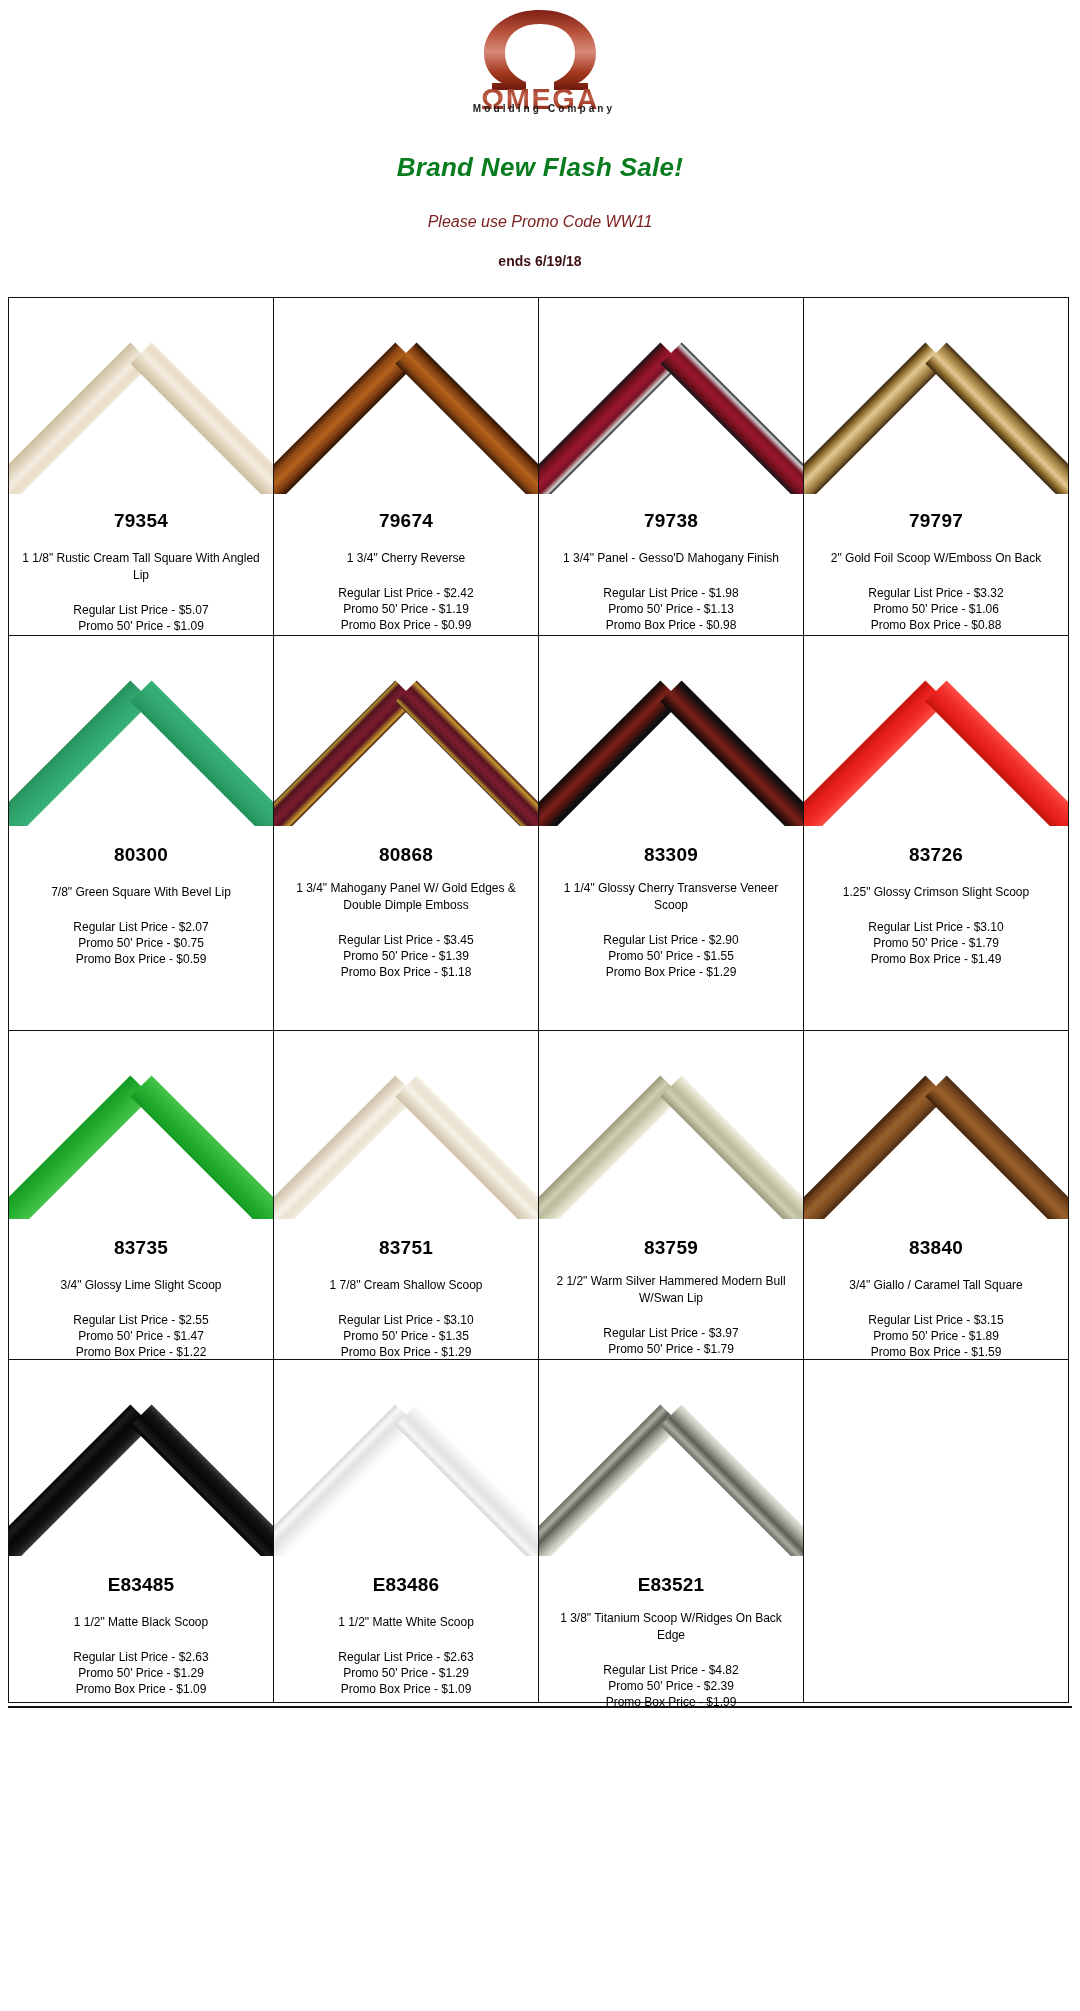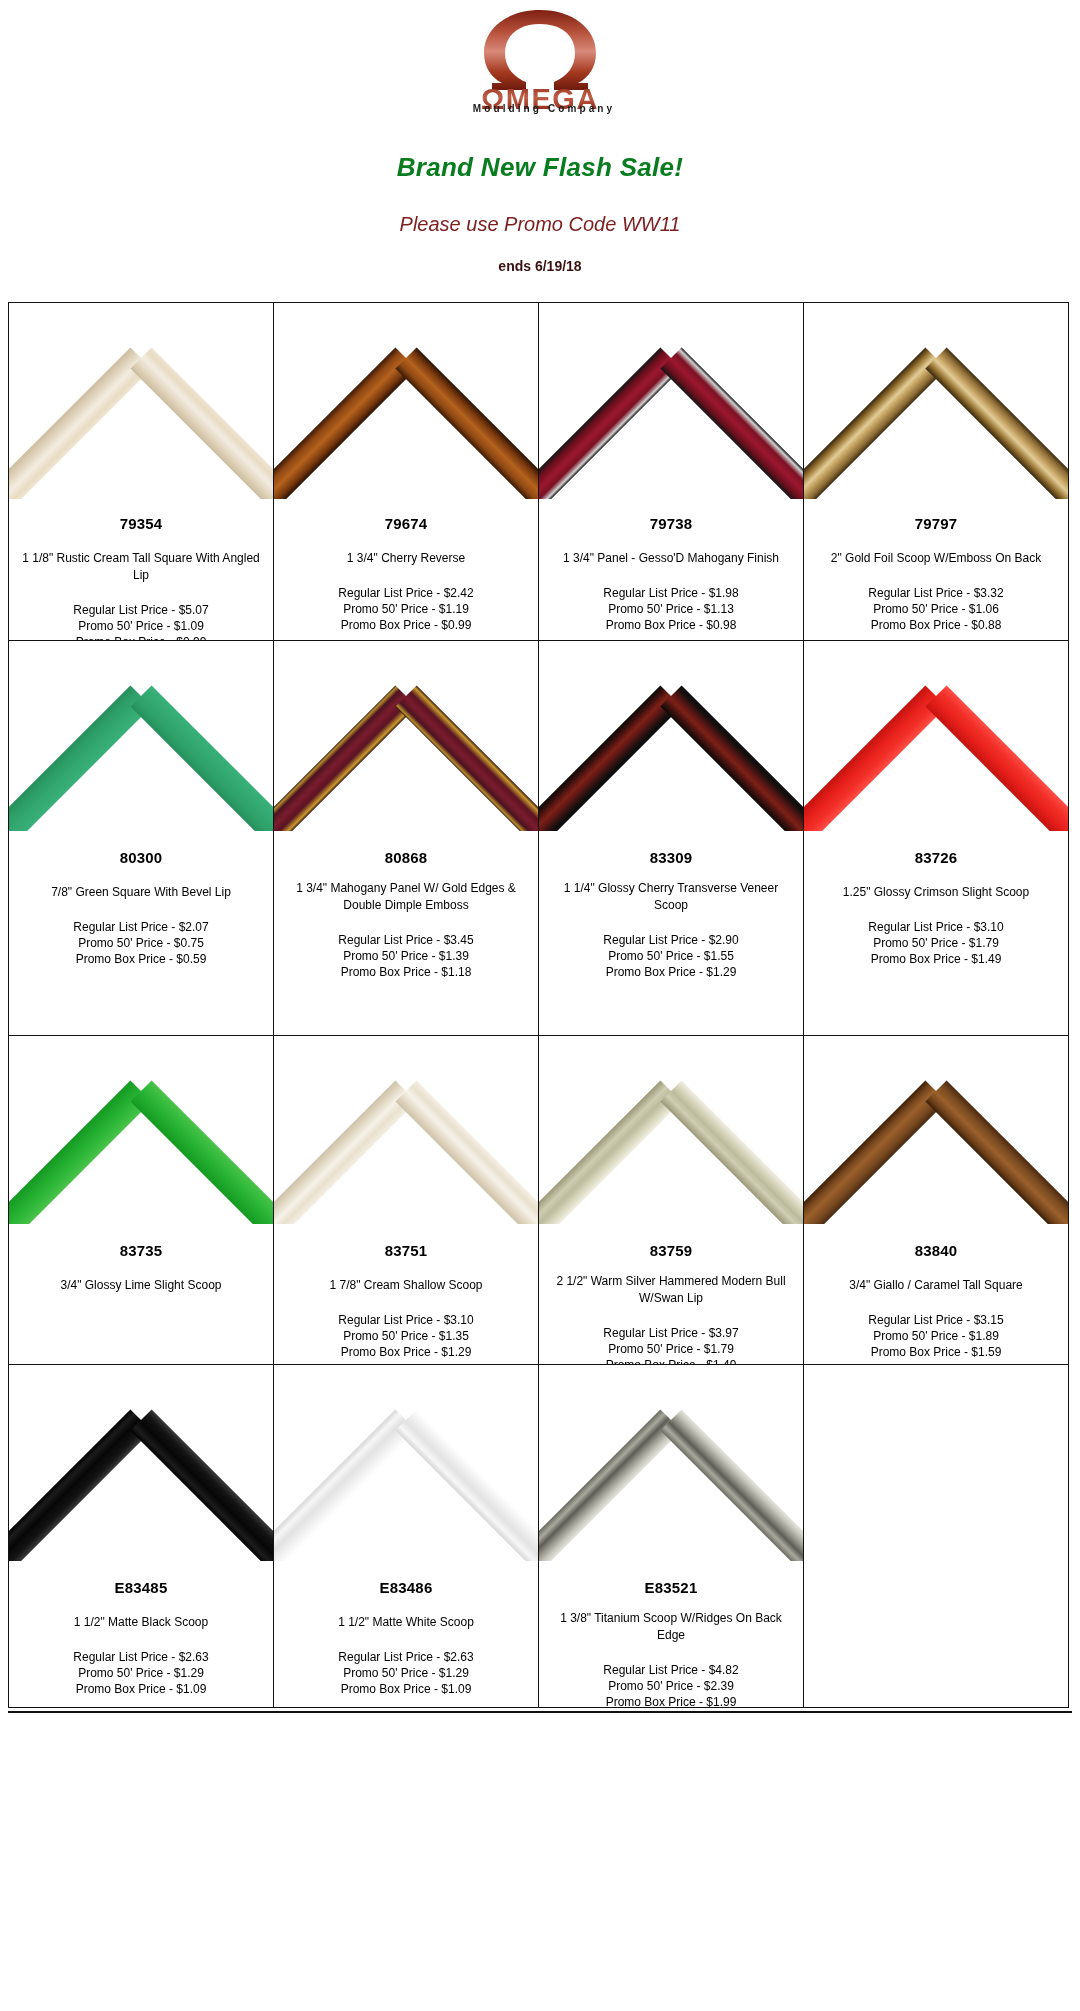--- a/index.html
+++ b/index.html
@@ -49,21 +49,21 @@
   .sale-title {
     margin-top: 36px;
     font-size: 26px;
     font-weight: bold;
     font-style: italic;
     color: #087c1e;
     letter-spacing: 0.3px;
   }
   .promo-line {
     margin-top: 30px;
-    font-size: 20px;
+    font-size: 16px;
     font-style: italic;
     color: #7d2020;
   }
   .ends-line {
     margin-top: 22px;
     font-size: 14px;
     color: #3a1010;
     font-weight: bold;
   }
 
@@ -136,21 +136,21 @@
 
   
   .info {
     flex: 1 1 auto;
     padding: 6px 6px 8px 6px;
     text-align: center;
     display: flex;
     flex-direction: column;
   }
   .sku {
-    font-size: 15px;
+    font-size: 19px;
     font-weight: bold;
     margin-top: 12px;
     letter-spacing: 0.2px;
   }
   .desc {
     font-size: 12px;
     line-height: 17px;
     margin-top: 18px;
     padding: 0 4px;
   }
@@ -385,20 +385,25 @@
     <div class="cell">
       <div class="frame-art">
         <div class="chev">
             <div class="bar left m-83735"></div>
             <div class="bar right m-83735"></div>
           </div>
       </div>
       <div class="info">
         <div class="sku">83735</div>
         <div class="desc">3/4" Glossy Lime Slight Scoop</div>
+        <div class="prices">
+          <div>Regular List Price - $2.55</div>
+          <div>Promo 50' Price - $1.47</div>
+          <div>Promo Box Price - $1.22</div>
+        </div>
       </div>
     </div>
 
     <div class="cell">
       <div class="frame-art">
         <div class="chev">
             <div class="bar left m-83751"></div>
             <div class="bar right m-83751"></div>
           </div>
       </div>

